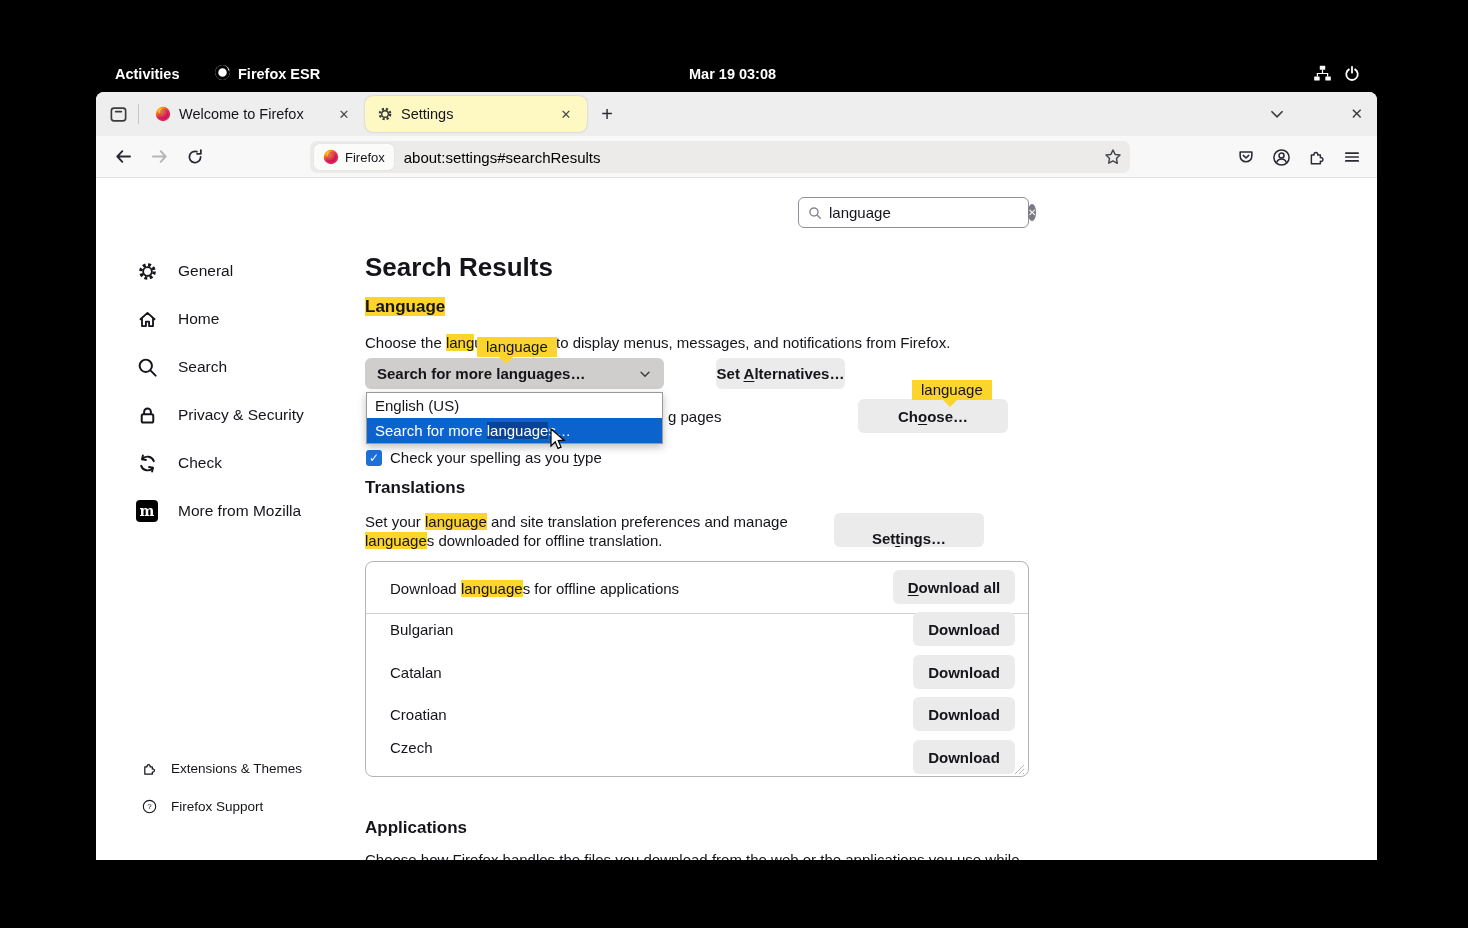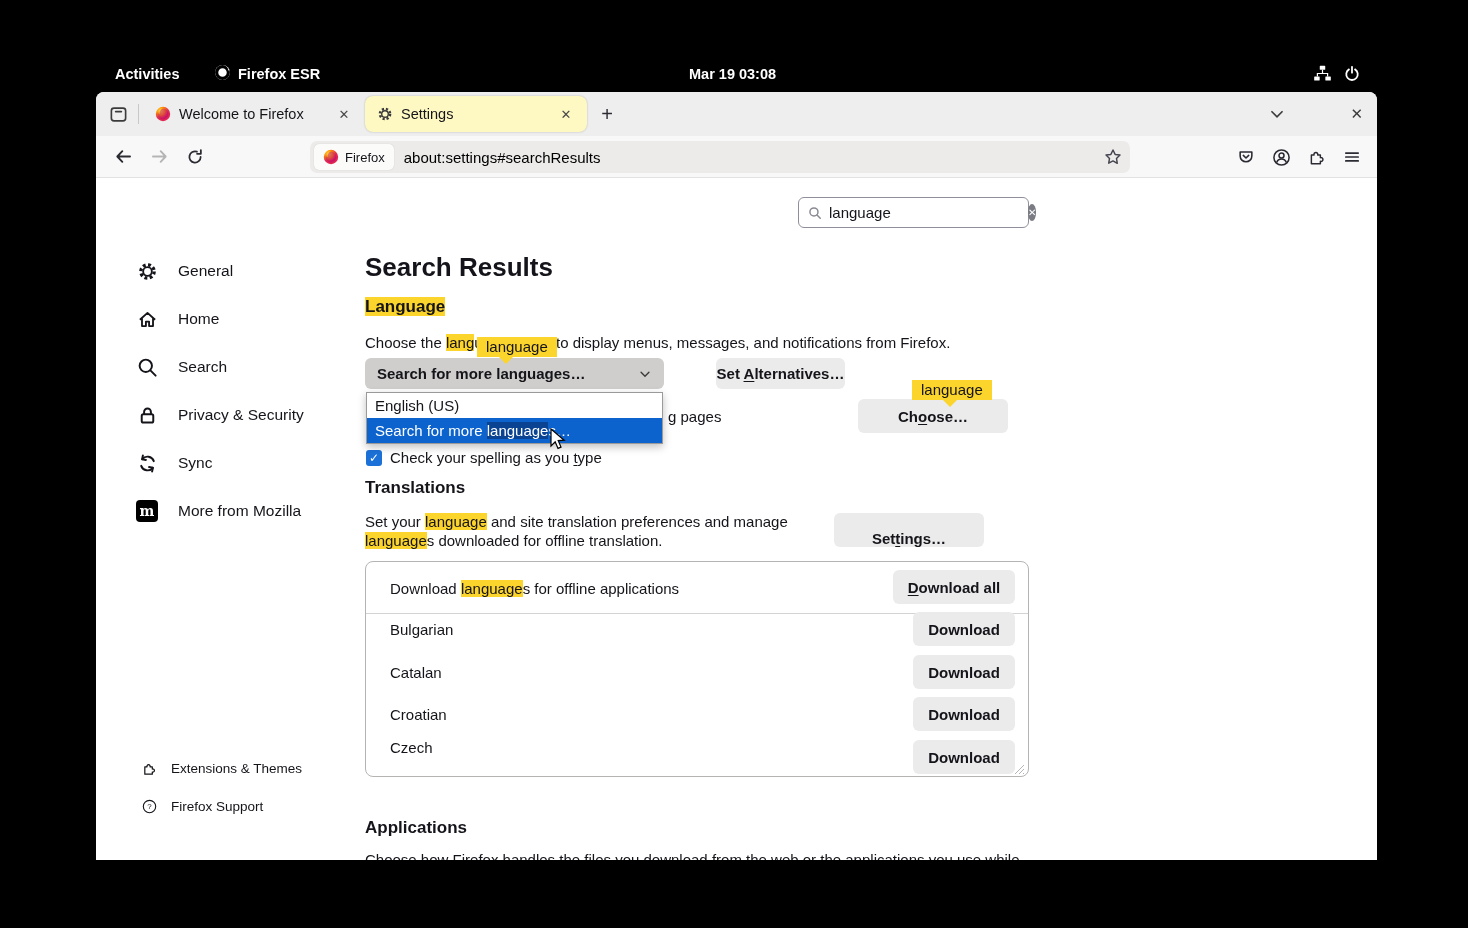--- a/index.html
+++ b/index.html
@@ -290,21 +290,21 @@
     </div>
     <div class="side-item" style="top:271px;">
       <span class="icon">
         <svg width="21" height="21" viewBox="0 0 16 16" fill="none" stroke="currentColor" stroke-width="1.5" stroke-linecap="round" stroke-linejoin="round">
             <path d="M12.8 6.2A5.1 5.1 0 0 0 4 4.7"></path>
             <path d="M4.5 1.9l-.6 2.9 2.9.5"></path>
             <path d="M3.2 9.8a5.1 5.1 0 0 0 8.8 1.5"></path>
             <path d="M11.5 14.1l.6-2.9-2.9-.5"></path>
           </svg>
       </span>
-      <span>Sync</span>
+      <span>Check</span>
     </div>
     <div class="side-item" style="top:319px;">
       <span class="icon" style="background:#000; color:#fff; border-radius:4px; font-family:'DejaVu Serif',serif; font-weight:bold; font-size:14px;">
         <span>m</span>
       </span>
       <span>More from Mozilla</span>
     </div>
 
     <div class="side-foot" style="top:578px;">
       <span style="display:flex;">

